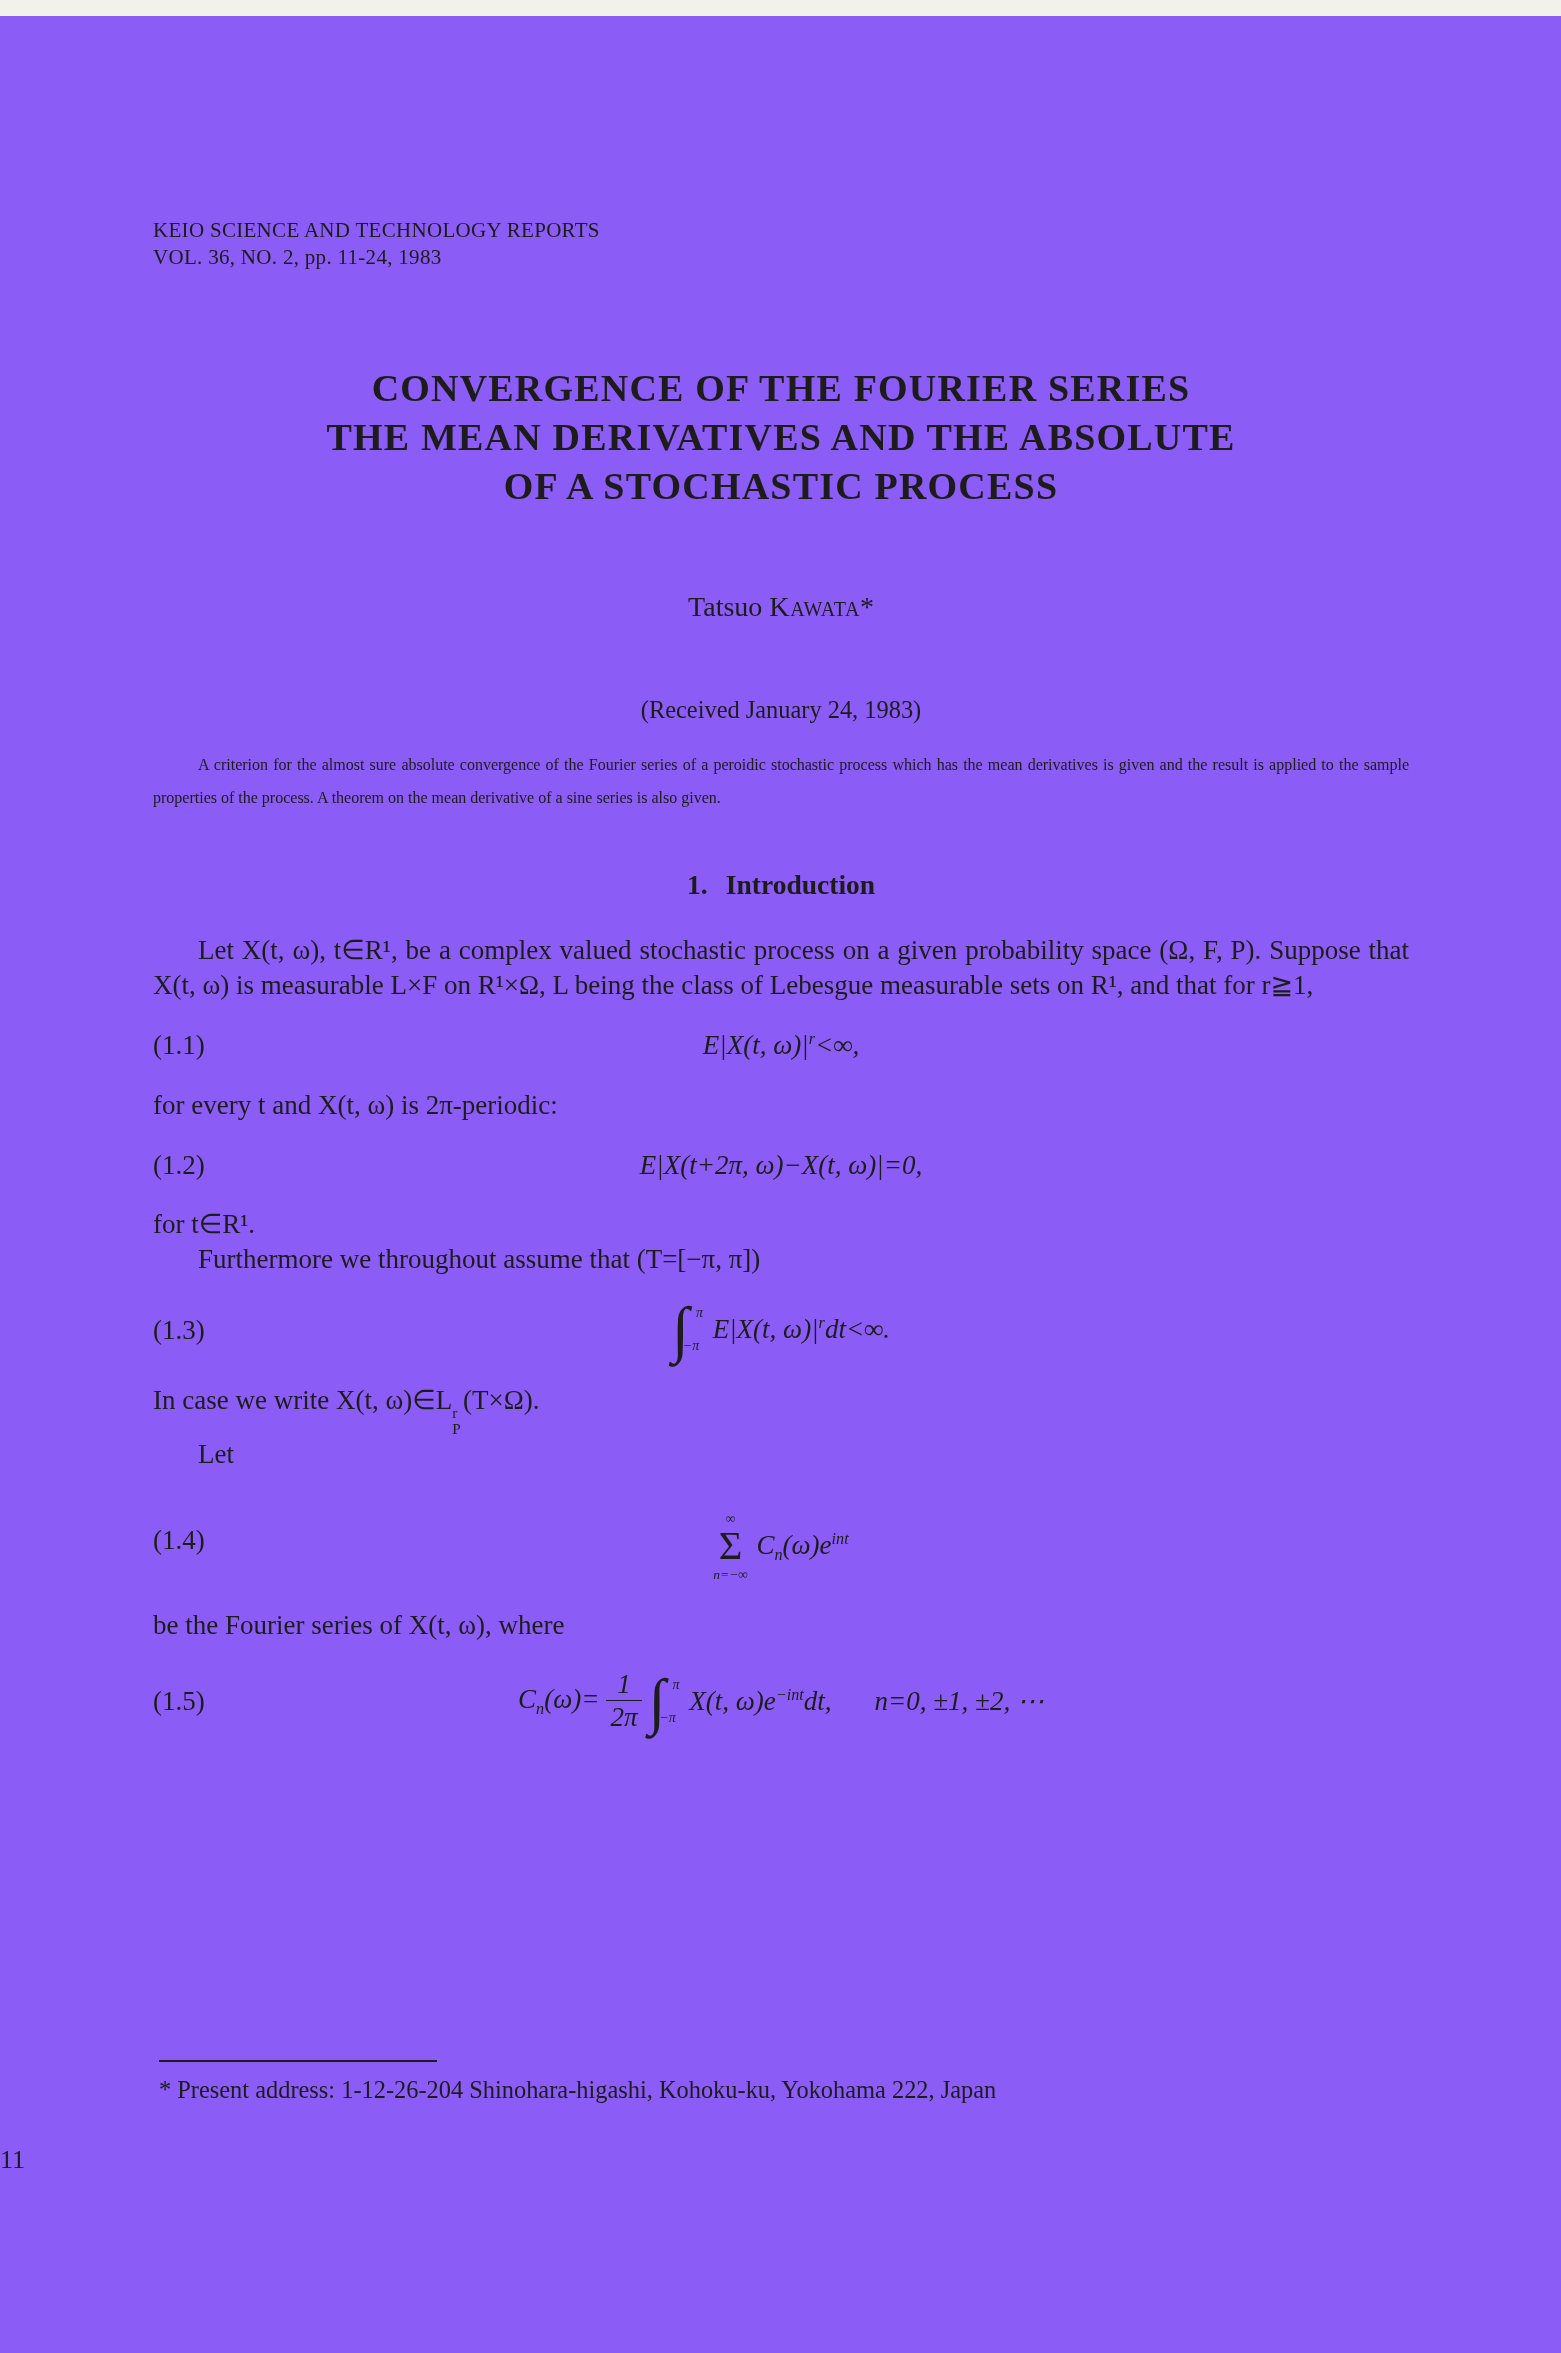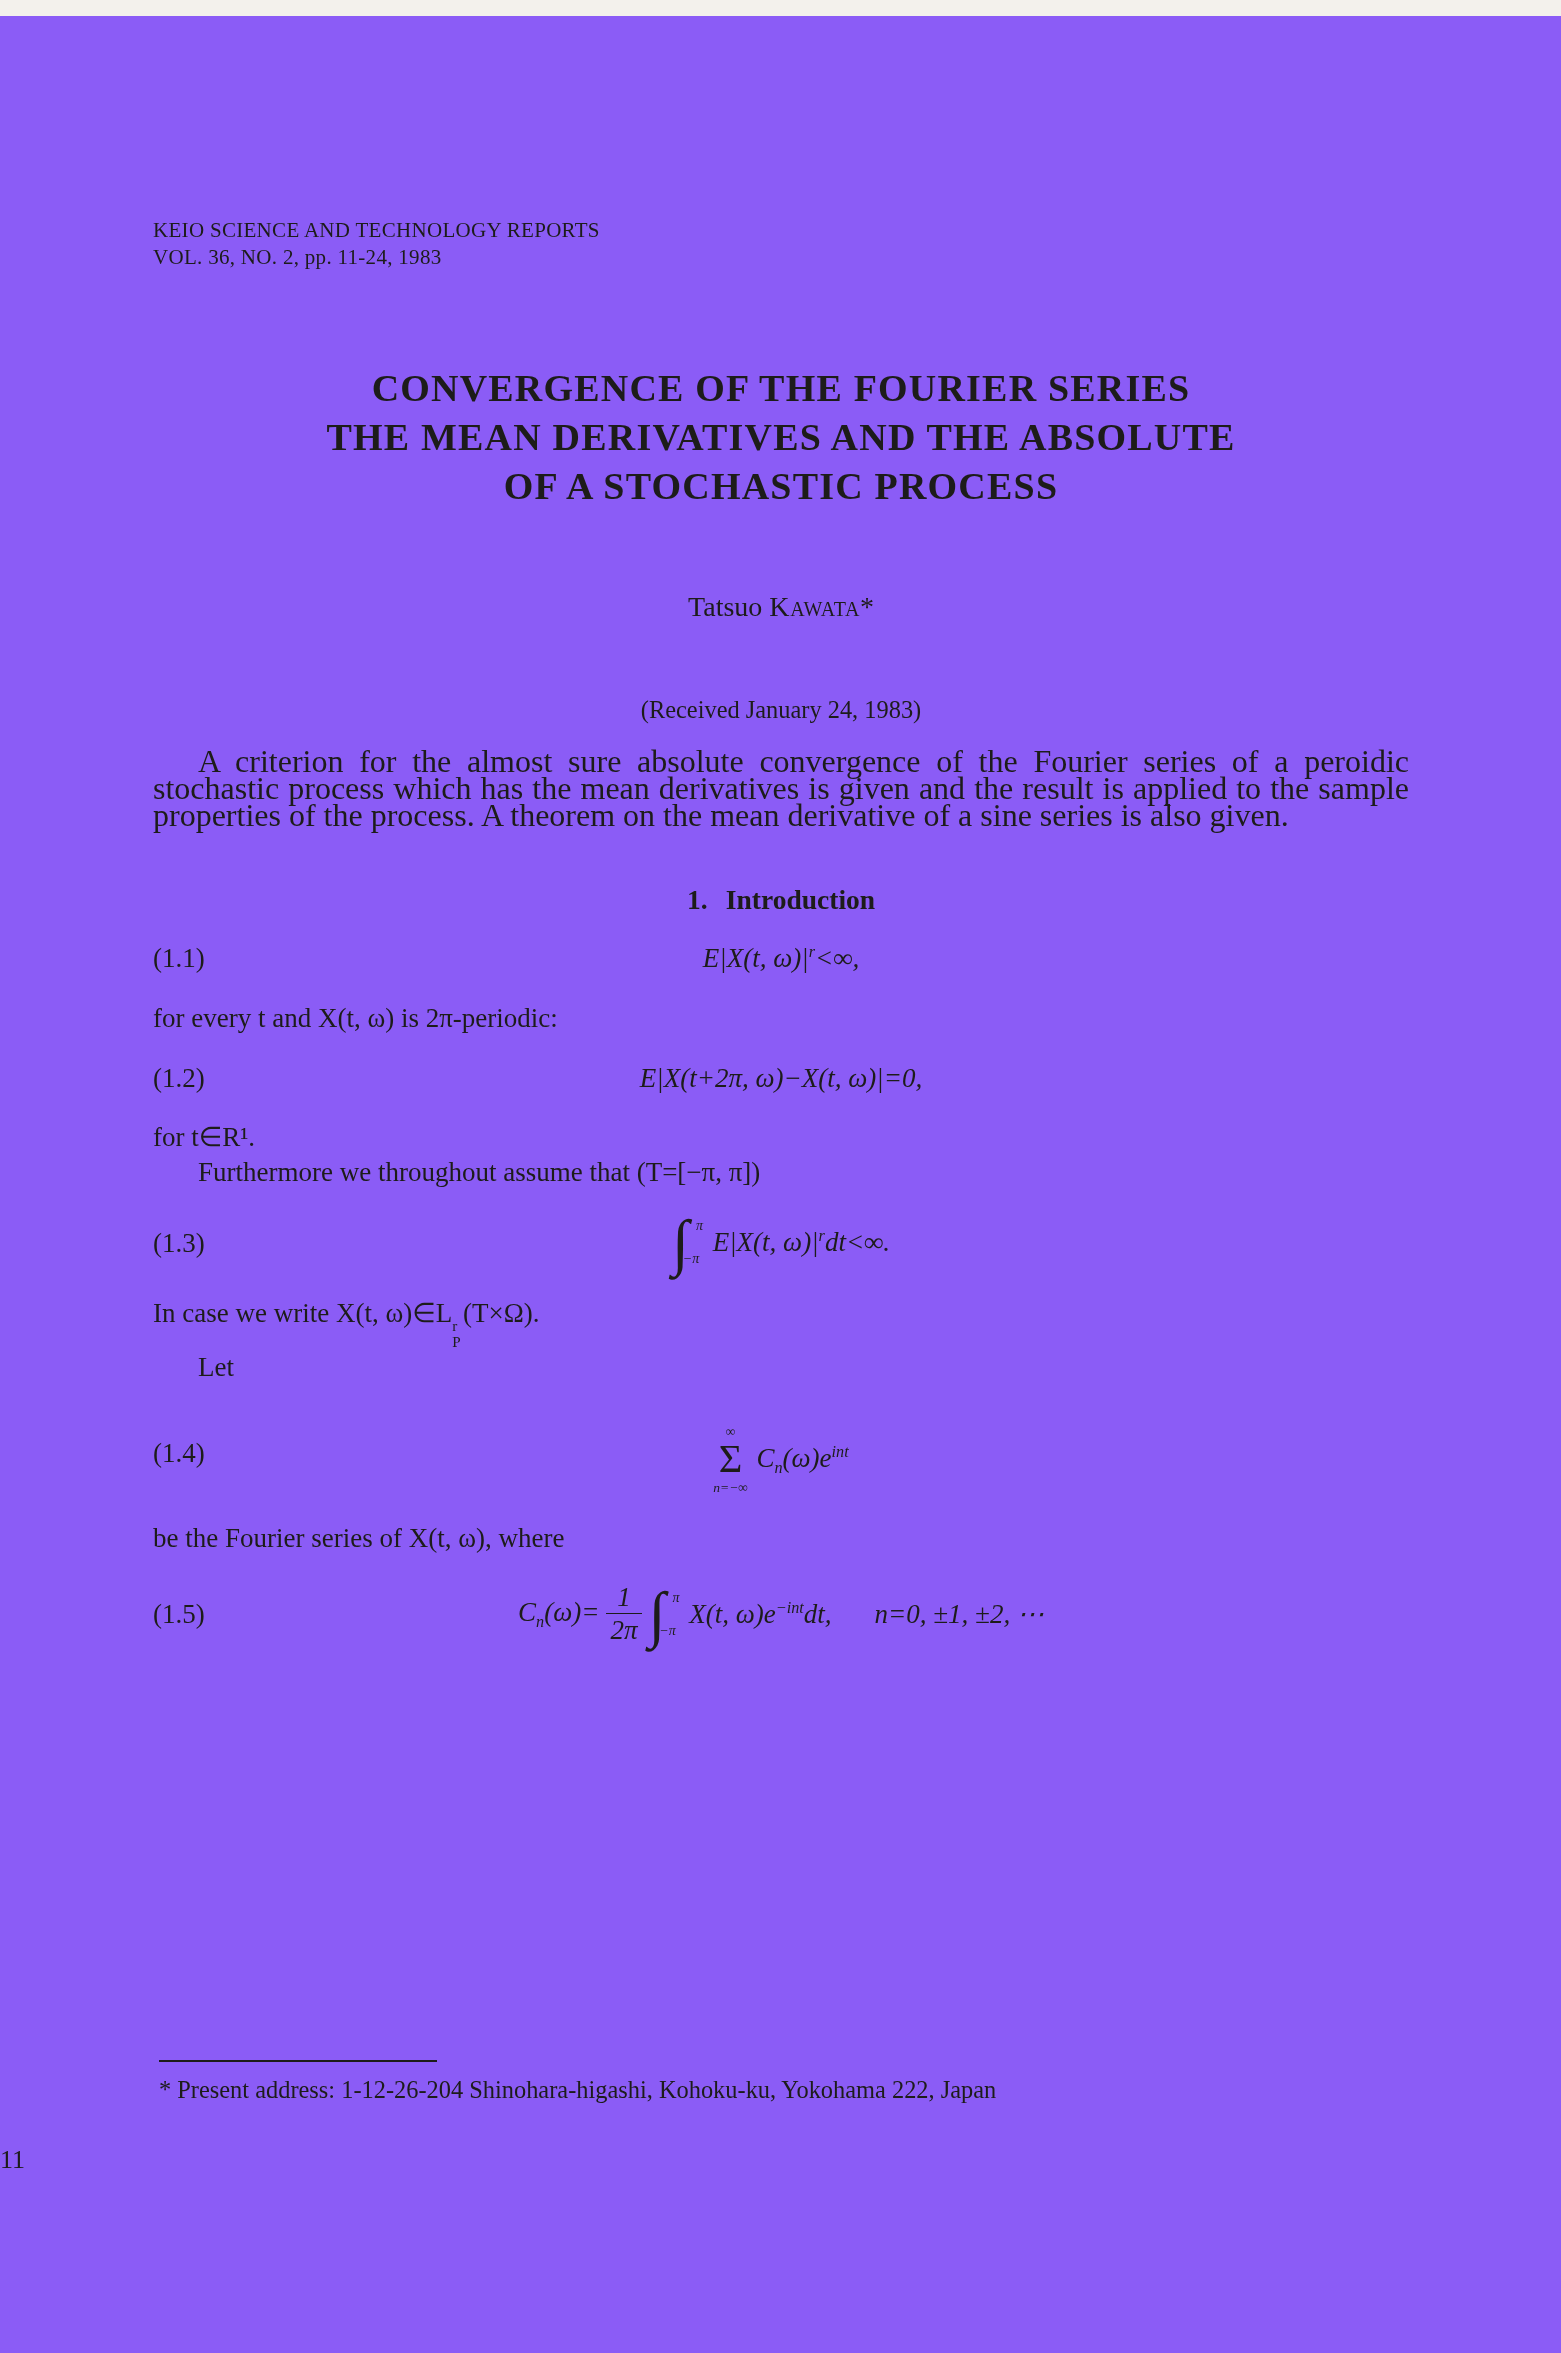--- a/index.html
+++ b/index.html
@@ -32,22 +32,22 @@
 
   
   .author { margin-top: 79px; text-align: center; font-size: 28px; }
   .sc { font-variant: small-caps; letter-spacing: 0.6px; }
   .received { margin-top: 73px; text-align: center; font-size: 24.4px; }
 
   
   .abstract-heading { margin-top: 79px; text-align: center; font-size: 23px; font-weight: bold; letter-spacing: 0.6px; }
   .abstract-body {
     margin: 24.4px 0 0 0;
-    font-size: 32px;
-    line-height: 27px;
+    font-size: 16px;
+    line-height: 33px;
     text-align: justify;
   }
 
   
   .section-heading { margin: 55px 0 0 0; text-align: center; font-size: 27.5px; font-weight: bold; }
   .section-num { margin-right: 18.3px; }
 
   
   p.body {
     margin: 0;
@@ -146,20 +146,21 @@
   <div class="author"><span>Tatsuo </span><span class="sc">Kawata</span><span>*</span></div>
 
   <div class="received">(Received January 24, 1983)</div>
 
   <section>
     <p class="abstract-body indent">A criterion for the almost sure absolute convergence of the Fourier series of a peroidic stochastic process which has the mean derivatives is given and the result is applied to the sample properties of the process.  A theorem on the mean derivative of a sine series is also given.</p>
   </section>
 
   <h2 class="section-heading"><span class="section-num">1.</span><span>Introduction</span></h2>
 
+  <p class="body indent" style="margin-top:32px;">Let X(t, ω), t∈R¹, be a complex valued stochastic process on a given probability space (Ω, F, P).  Suppose that X(t, ω) is measurable L×F on R¹×Ω, L being the class of Lebesgue measurable sets on R¹, and that for r≧1,</p>
 
   <div class="eq">
     <span class="eq-label">(1.1)</span>
     <span class="eq-math">
         <span class="mrow"><span>E|X(t, ω)|</span><sup class="msup">r</sup><span>&lt;∞,</span></span>
       </span>
   </div>
 
   <p class="body">for every t and X(t, ω) is 2π-periodic:</p>
 

